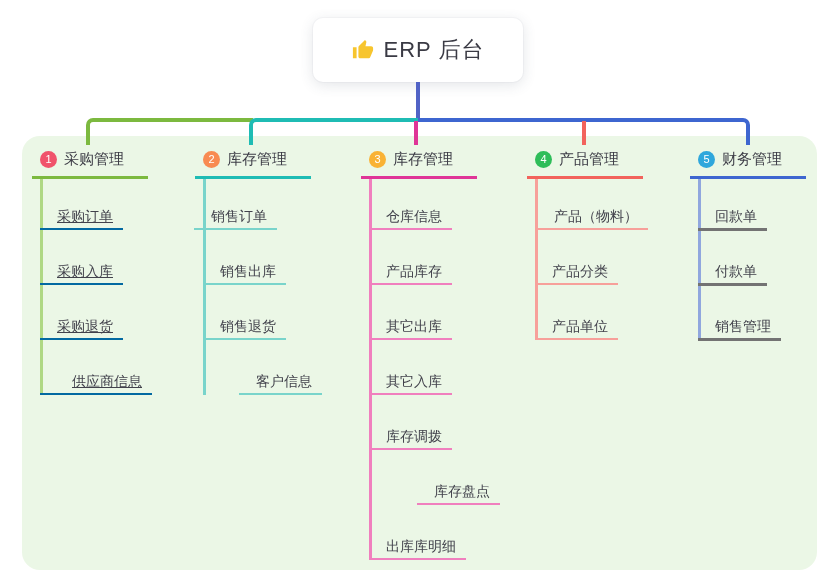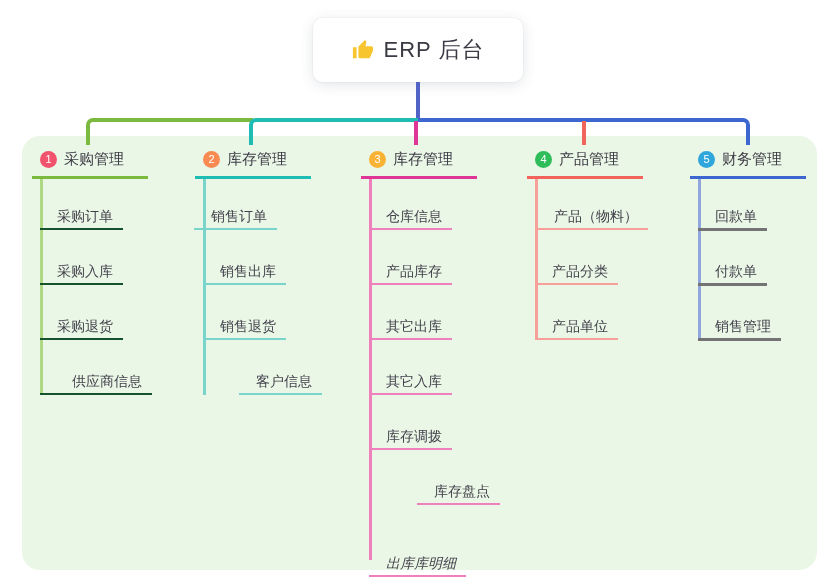--- a/index.html
+++ b/index.html
@@ -60,21 +60,21 @@
   .b2 .vline{background:#79d4cb;}
   .b3 .vline{background:#f07fbe;}
   .b4 .vline{background:#f7a09a;}
   .b5 .vline{background:#90a7de;}
   
   .child{
     position:absolute;box-sizing:content-box;
     padding:0 10px 3px 17px;font-size:14px;line-height:18px;color:#42424c;
     white-space:nowrap;
   }
-  .b1 .child{border-bottom:2px solid #14532d;}
+  .b1 .child{border-bottom:2px solid #0369a1;text-decoration:underline;}
   .b2 .child{border-bottom:2px solid #79d4cb;}
   .b3 .child{border-bottom:2px solid #f07fbe;text-align:right;}
   .b4 .child{border-bottom:2px solid #f7a09a;}
   .b5 .child{border-bottom:3px solid #737373;}
 </style>
 </head>
 <body>
 
 <div class="stage">
 
@@ -125,21 +125,21 @@
       <span class="badge">3</span>
       <span class="branch-label">库存管理</span>
     </div>
     <div class="vline" style="left:369px;height:381px;"></div>
     <div class="child" style="left:369px;top:207px;">仓库信息</div>
     <div class="child" style="left:369px;top:262px;">产品库存</div>
     <div class="child" style="left:369px;top:317px;">其它出库</div>
     <div class="child" style="left:369px;top:372px;">其它入库</div>
     <div class="child" style="left:369px;top:427px;">库存调拨</div>
     <div class="child" style="left:369px;top:482px;margin-left:48px;">库存盘点</div>
-    <div class="child" style="left:369px;top:554px;font-style:italic;">出库库明细</div>
+    <div class="child" style="left:369px;top:537px;">出库库明细</div>
   </div>
 
   <div class="b4">
     <div class="branch-header" style="left:527px;">
       <span class="badge">4</span>
       <span class="branch-label">产品管理</span>
     </div>
     <div class="vline" style="left:535px;height:161px;"></div>
     <div class="child" style="left:535px;top:207px;padding-left:19px;">产品（物料）</div>
     <div class="child" style="left:535px;top:262px;">产品分类</div>

